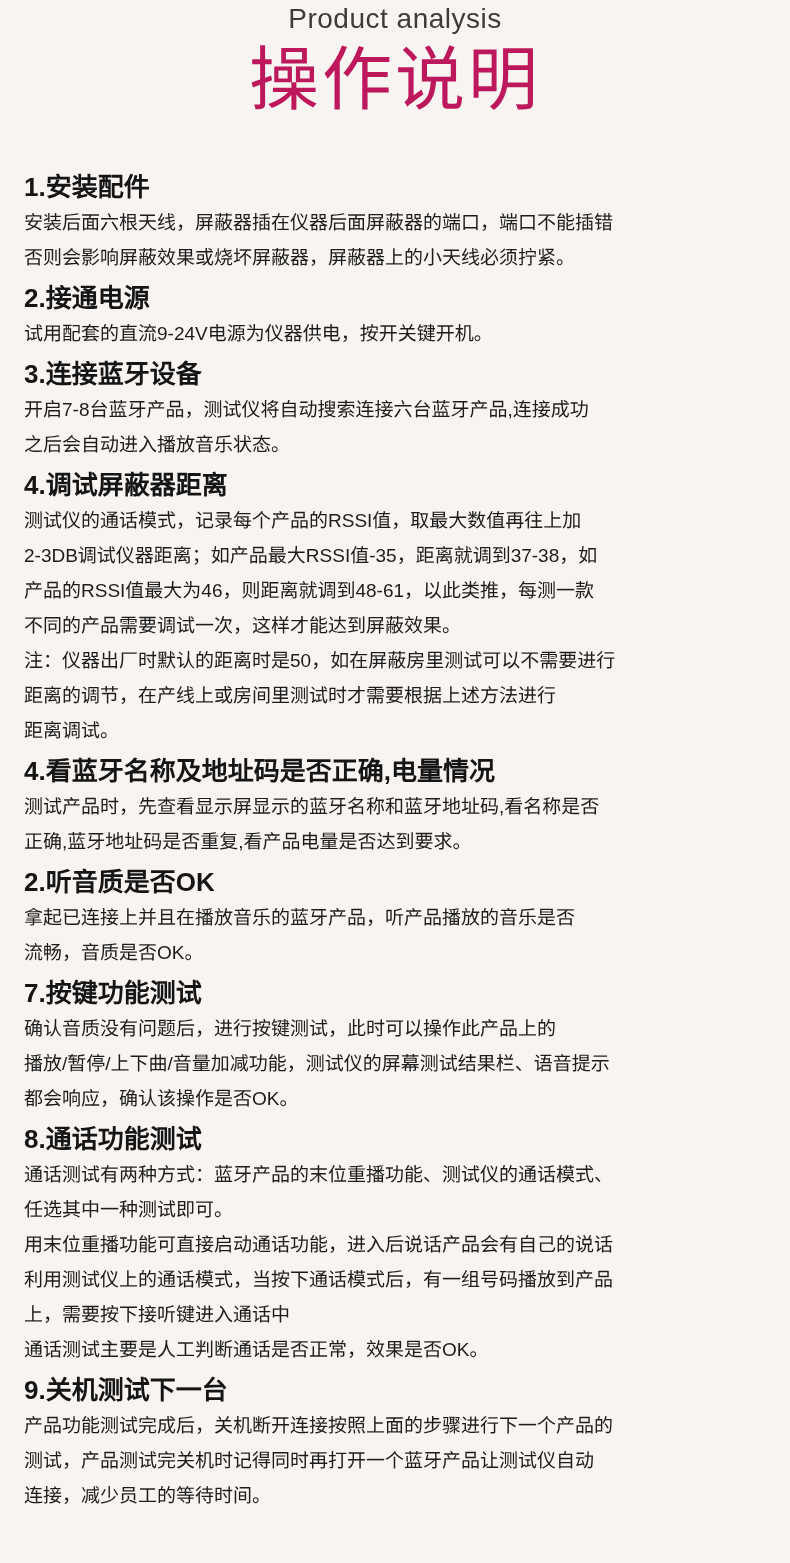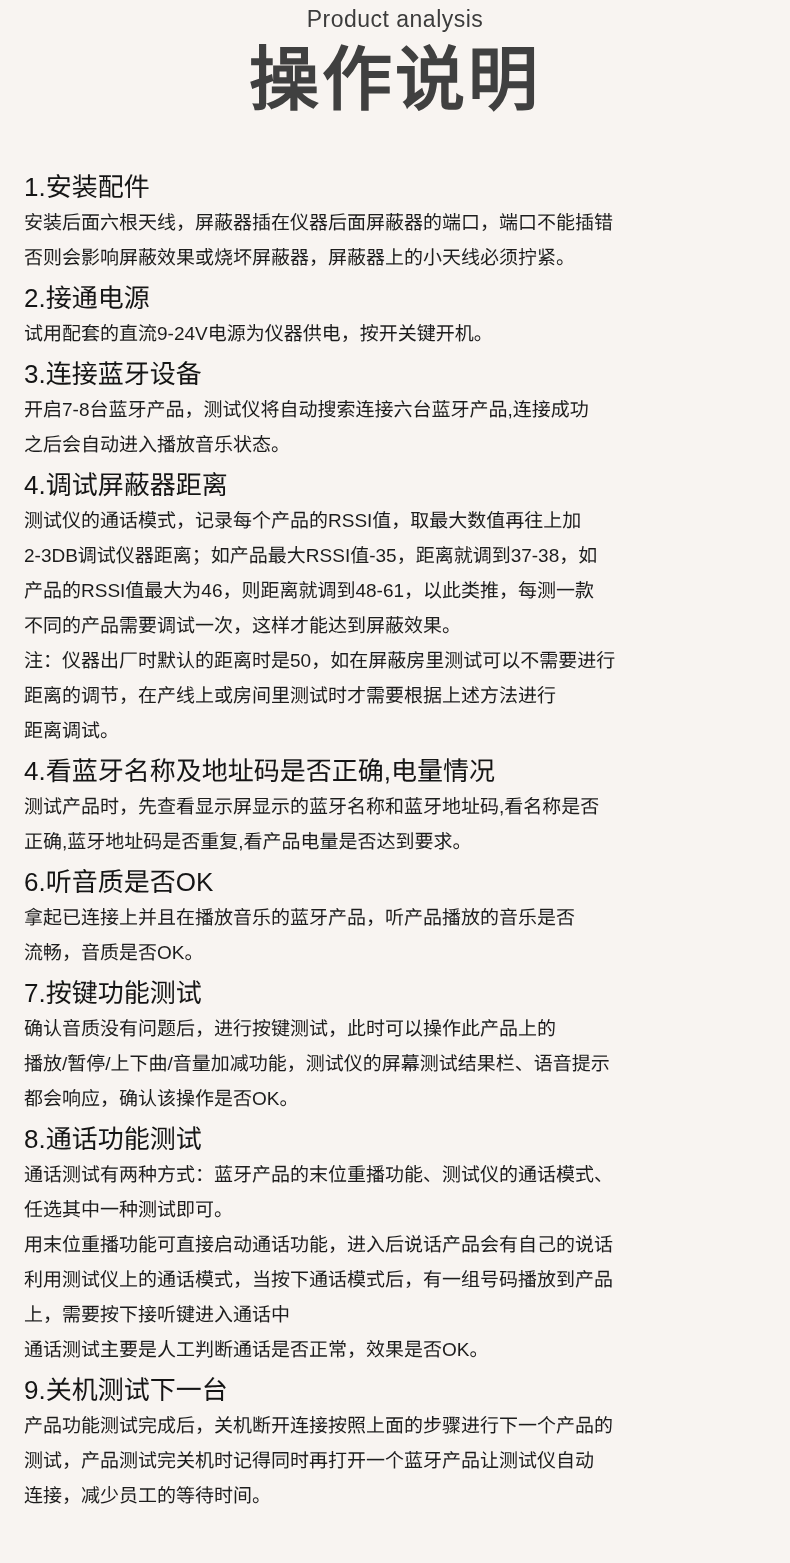--- a/index.html
+++ b/index.html
@@ -12,38 +12,38 @@
     background: #f8f4f1;
     font-family: "Liberation Sans", sans-serif;
     color: #1c1c1c;
     overflow: hidden;
   }
   .header {
     text-align: center;
   }
   .subtitle {
     padding-top: 4px;
-    font-size: 23px;
+    font-size: 28px;
     line-height: 30px;
     color: #3c3c3c;
     letter-spacing: 0.5px;
   }
   .title {
     font-size: 70px;
     line-height: 92px;
-    font-weight: bold;
-    color: #404040;
+    font-weight: normal;
+    color: #be185d;
     letter-spacing: 3px;
   }
   .content {
     padding: 38px 24px 0 24px;
   }
   .sec-heading {
     font-size: 26px;
-    font-weight: normal;
+    font-weight: bold;
     line-height: 35px;
     margin-top: 6px;
     white-space: nowrap;
     color: #151515;
   }
   .sec-line {
     font-size: 19px;
     line-height: 35px;
     white-space: nowrap;
     color: #1c1c1c;
@@ -81,21 +81,21 @@
       <div class="sec-line">注：仪器出厂时默认的距离时是50，如在屏蔽房里测试可以不需要进行</div>
       <div class="sec-line">距离的调节，在产线上或房间里测试时才需要根据上述方法进行</div>
       <div class="sec-line">距离调试。</div>
     </section>
     <section>
       <div class="sec-heading">4.看蓝牙名称及地址码是否正确,电量情况</div>
       <div class="sec-line">测试产品时，先查看显示屏显示的蓝牙名称和蓝牙地址码,看名称是否</div>
       <div class="sec-line">正确,蓝牙地址码是否重复,看产品电量是否达到要求。</div>
     </section>
     <section>
-      <div class="sec-heading">6.听音质是否OK</div>
+      <div class="sec-heading">2.听音质是否OK</div>
       <div class="sec-line">拿起已连接上并且在播放音乐的蓝牙产品，听产品播放的音乐是否</div>
       <div class="sec-line">流畅，音质是否OK。</div>
     </section>
     <section>
       <div class="sec-heading">7.按键功能测试</div>
       <div class="sec-line">确认音质没有问题后，进行按键测试，此时可以操作此产品上的</div>
       <div class="sec-line">播放/暂停/上下曲/音量加减功能，测试仪的屏幕测试结果栏、语音提示</div>
       <div class="sec-line">都会响应，确认该操作是否OK。</div>
     </section>
     <section>

